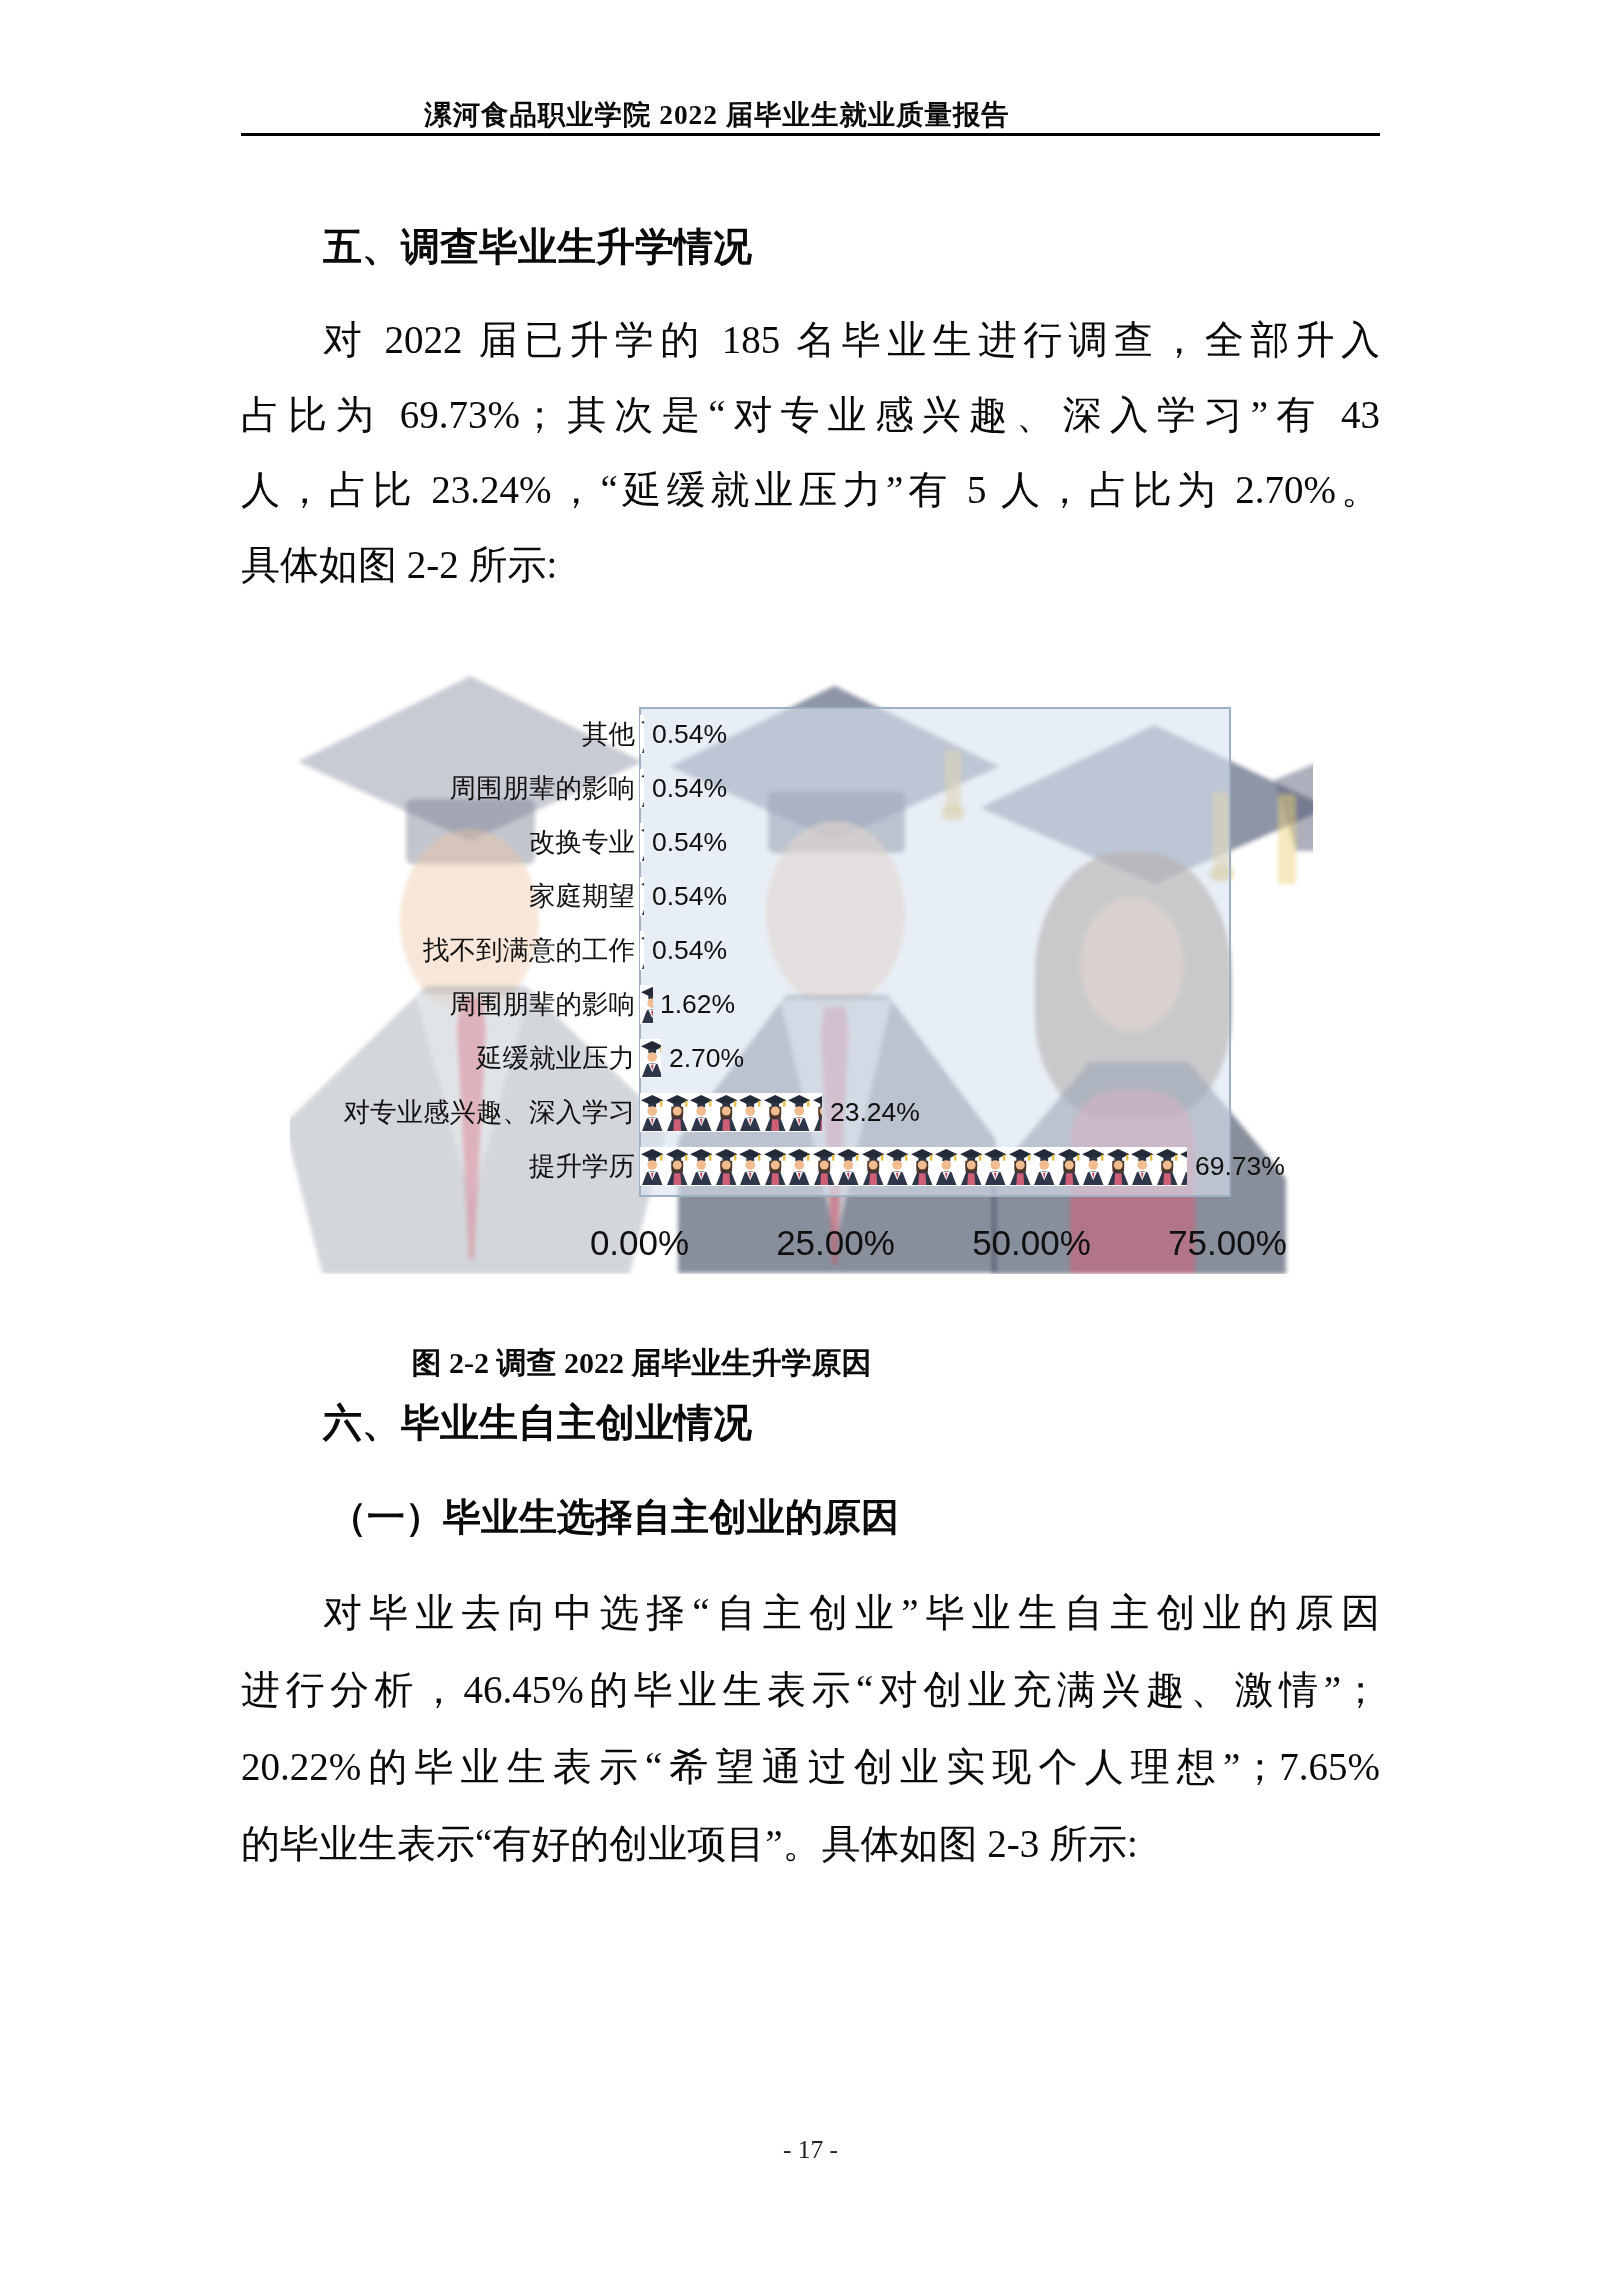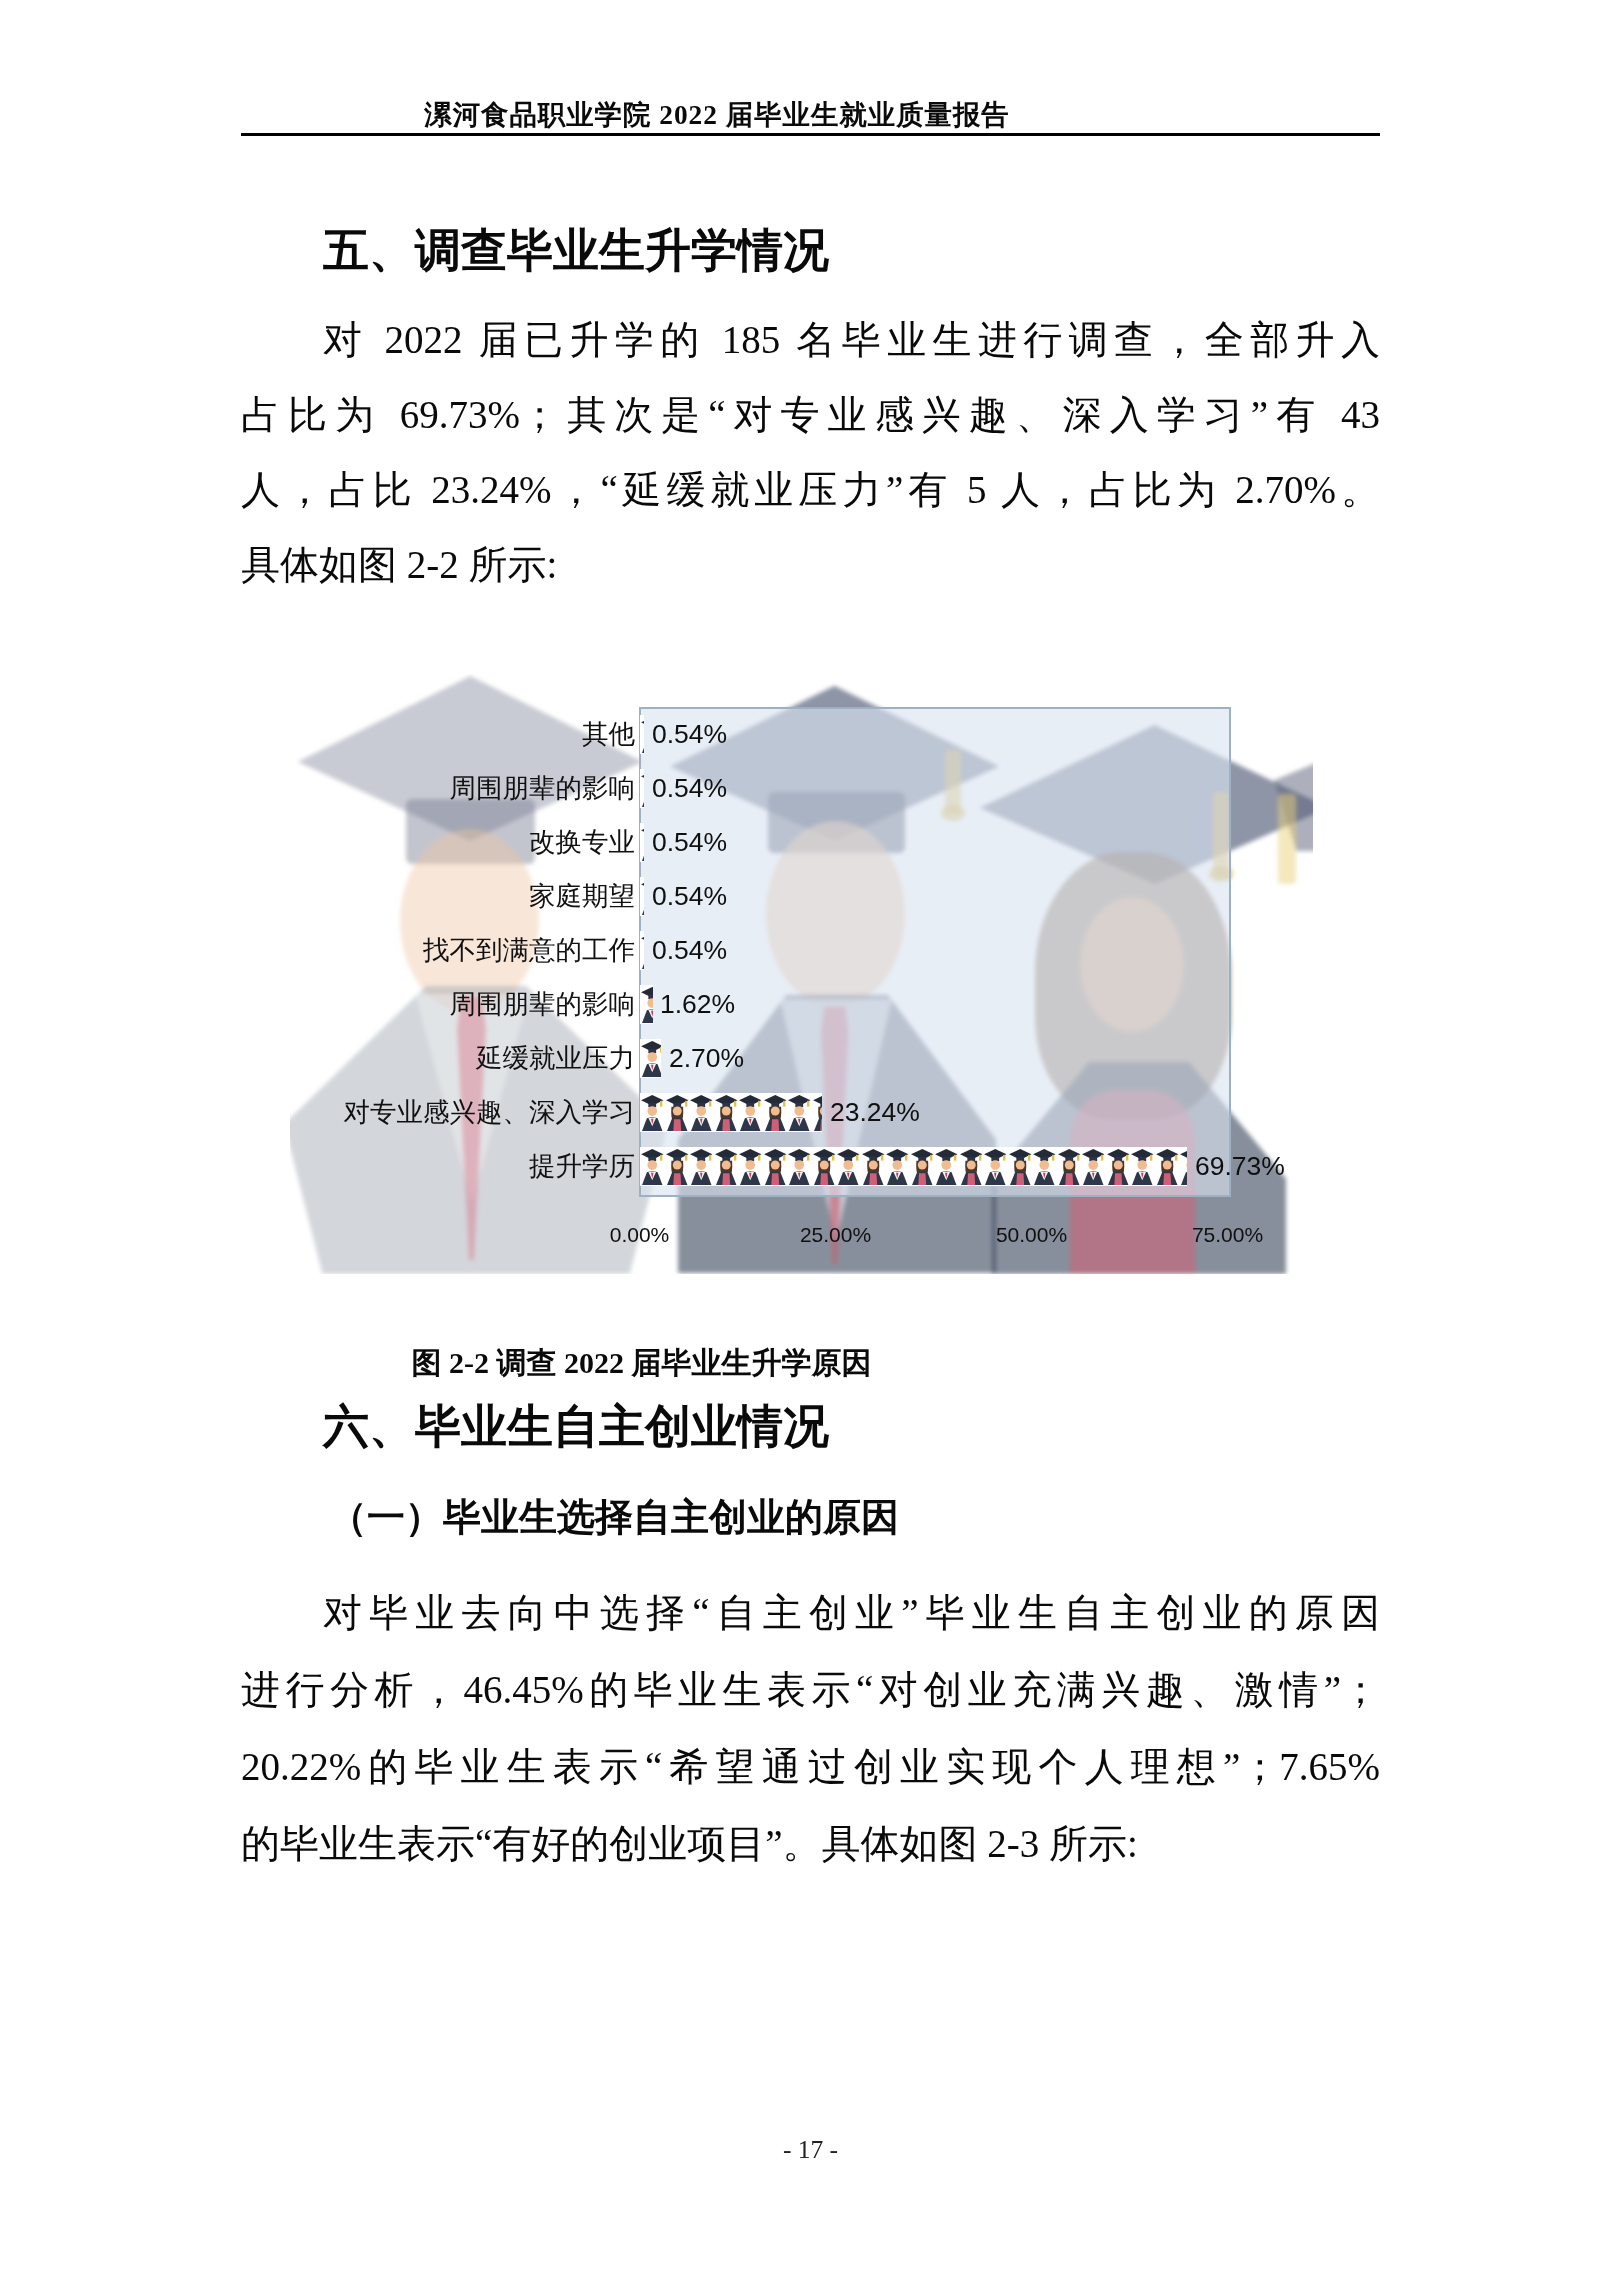--- a/index.html
+++ b/index.html
@@ -6,21 +6,21 @@
   body{width:1621px;height:2293px;position:relative;overflow:hidden;
        font-family:"Liberation Serif",serif;color:#0a0a0a;}
   .abs{position:absolute;}
 
   
   .hdr-title{top:97px;left:0;width:1434px;text-align:center;
     font-size:27.4px;font-weight:700;letter-spacing:1px;}
   .hdr-rule{top:133px;left:241px;width:1139px;height:2.9px;background:#000;}
 
   
-  .h-sec{font-family:"Liberation Sans",sans-serif;font-weight:700;font-size:46px;}
+  .h-sec{font-family:"Liberation Sans",sans-serif;font-weight:700;font-size:39px;}
   .h5{top:220px;left:323px;}
   .h6{top:1396px;left:323px;}
   .sub-h{top:1492px;left:329px;font-size:38px;font-weight:700;}
   .para{left:241px;width:1139px;}
   .p1{top:302px;}
   .p1 .line{line-height:75px;}
   .p2{top:1574px;}
   .p2 .line{line-height:77px;}
   .para .line{font-size:39px;white-space:nowrap;
     text-align:justify;text-align-last:justify;white-space:normal;}
@@ -83,21 +83,21 @@
     background:rgba(218,228,241,.62);border:2px solid #9fb0c2;}
   .chart-layer{position:absolute;inset:0;}
   .cat-label{position:absolute;right:678px;width:333px;text-align:right;
     font-size:26.5px;line-height:31px;color:#111;white-space:nowrap;}
   .pict-bar{position:absolute;background:#ffffff;overflow:hidden;
     display:flex;align-items:center;}
   .pict-bar svg{flex:0 0 auto;display:block;}
   .val-label{position:absolute;font-family:Liberation Sans, sans-serif;
     font-size:26.5px;line-height:31px;color:#101010;white-space:nowrap;}
   .xtick{position:absolute;top:549px;width:137px;text-align:center;
-    font-family:"Liberation Sans",sans-serif;font-size:21px;color:#101010;}
+    font-family:"Liberation Sans",sans-serif;font-size:35px;color:#101010;}
 </style>
 </head>
 <body>
 
 <div class="abs hdr-title">漯河食品职业学院 2022 届毕业生就业质量报告</div>
 <div class="abs hdr-rule"></div>
 
 <div class="abs h-sec h5">五、调查毕业生升学情况</div>
 <div class="abs para p1">
     <div class="line first">对 2022 届已升学的 185 名毕业生进行调查，全部升入</div>

